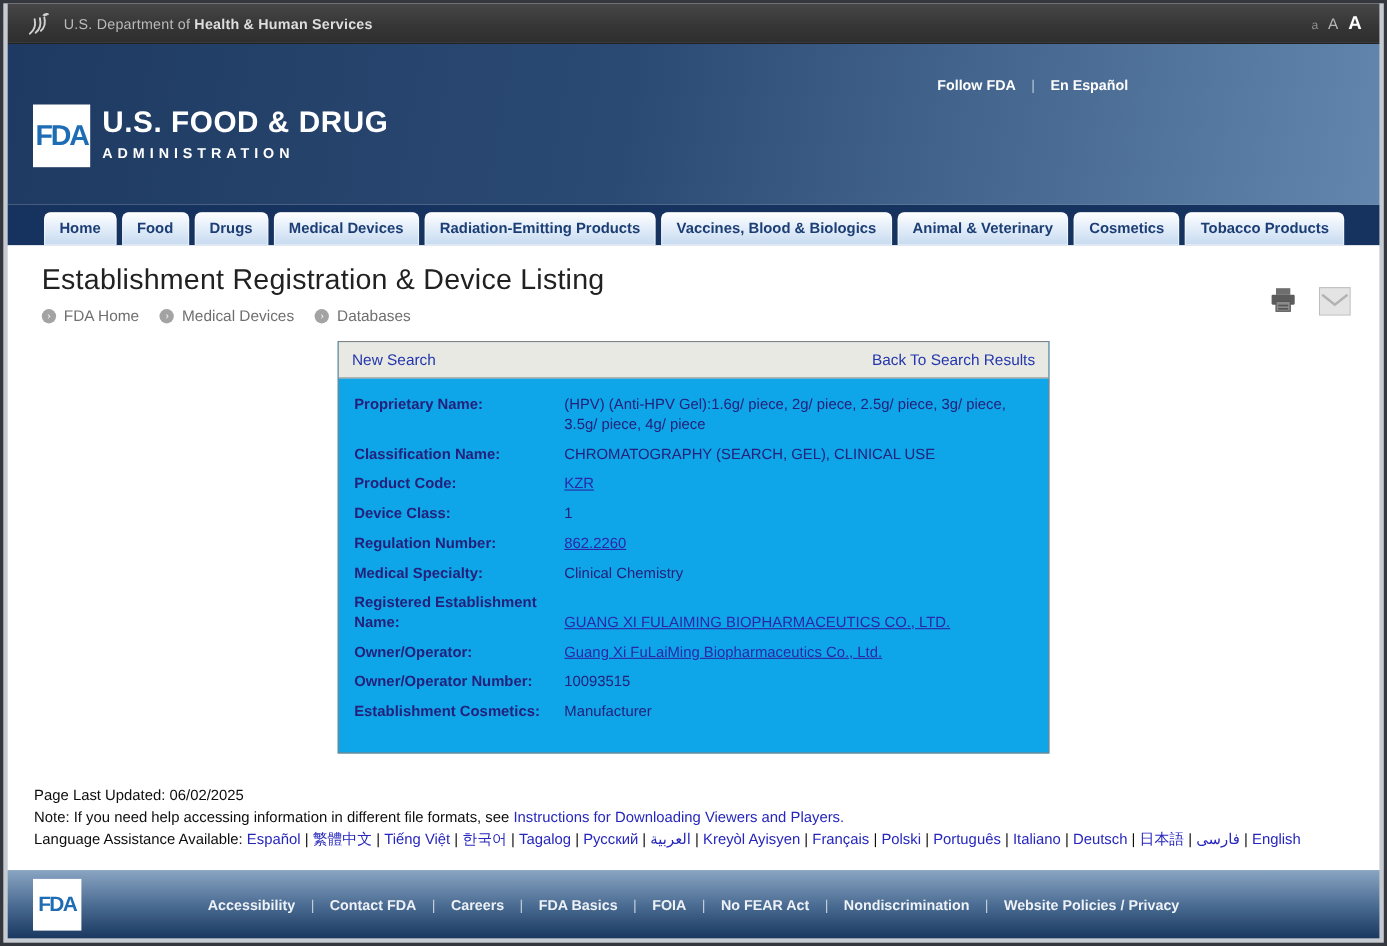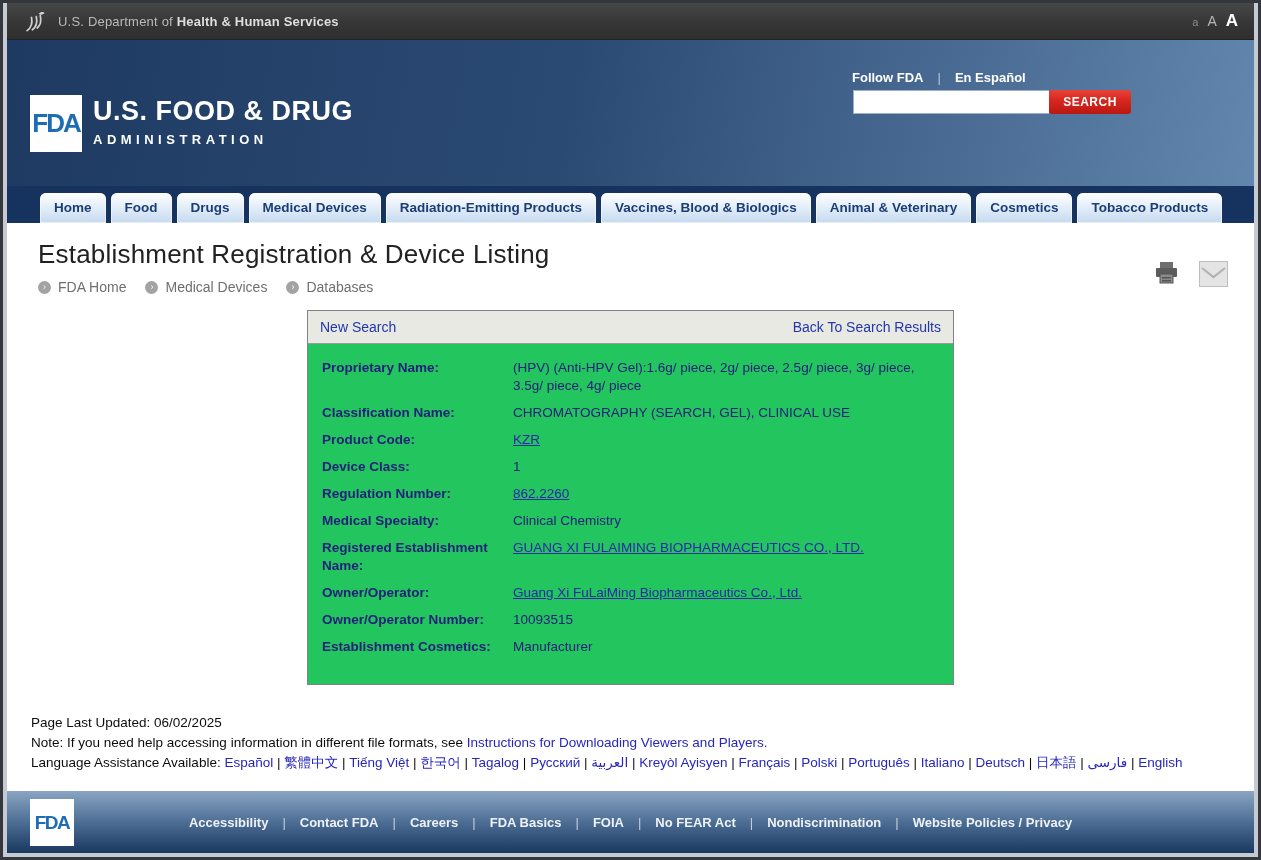--- a/index.html
+++ b/index.html
@@ -90,29 +90,29 @@
   .crumb{ display:flex; align-items:center; gap:7px; color:#6f6f6f; font-size:14px; cursor:pointer; }
   .crumb-icon{
     width:13px; height:13px; border-radius:50%; background:#a3a3a3;
     color:#fff; font-size:9px; line-height:13px; text-align:center; flex:0 0 13px;
   }
   .page-icons{ position:absolute; right:26px; top:38px; display:flex; gap:20px; align-items:flex-start; }
   .page-icons svg{ cursor:pointer; }
 
   .result-box{
     margin:15px 0 0 276px; width:647px;
-    border:1px solid #828282; background:#22c55e;
+    border:1px solid #828282; background:#0ea5e9;
   }
   .box-header{
     background:#e9e9e3; border-bottom:1px solid #9a9a9a;
     padding:8px 12px; display:flex; justify-content:space-between; align-items:center;
   }
   .box-header a{ color:#2336ad; font-size:14px; text-decoration:none; cursor:pointer; }
   .box-body{ padding:10px 12px 24px 14px; }
-  .detail-row{ display:flex; column-gap:13px; padding:4.5px 0; align-items:flex-start; }
+  .detail-row{ display:flex; column-gap:13px; padding:4.5px 0; align-items:flex-end; }
   .detail-row:first-child{ align-items:flex-start; }
   .detail-label{
     flex:0 0 178px; width:178px; color:#23217b;
     font-size:13.5px; font-weight:bold; line-height:18px;
   }
   .detail-value{
     max-width:402px; color:#23217b; font-size:13.5px; line-height:18px;
   }
   a.detail-value{ color:#2a28a8; text-decoration:underline; cursor:pointer; }
 
@@ -168,24 +168,20 @@
     </div>
     <div class="brand">
       <div class="brand-line1">U.S. FOOD &amp; DRUG</div>
       <div class="brand-line2">ADMINISTRATION</div>
     </div>
     <div class="follow-row">
       <a>Follow FDA</a>
       <span class="follow-sep">|</span>
       <a>En Español</a>
     </div>
-    <div class="search-row">
-      <input class="search-input" type="text" placeholder="" style="">
-      <button class="search-btn">SEARCH</button>
-    </div>
   </div>
 
   <div class="nav-bar">
       <div class="tab">Home</div>
       <div class="tab">Food</div>
       <div class="tab">Drugs</div>
       <div class="tab">Medical Devices</div>
       <div class="tab">Radiation-Emitting Products</div>
       <div class="tab">Vaccines, Blood &amp; Biologics</div>
       <div class="tab">Animal &amp; Veterinary</div>

